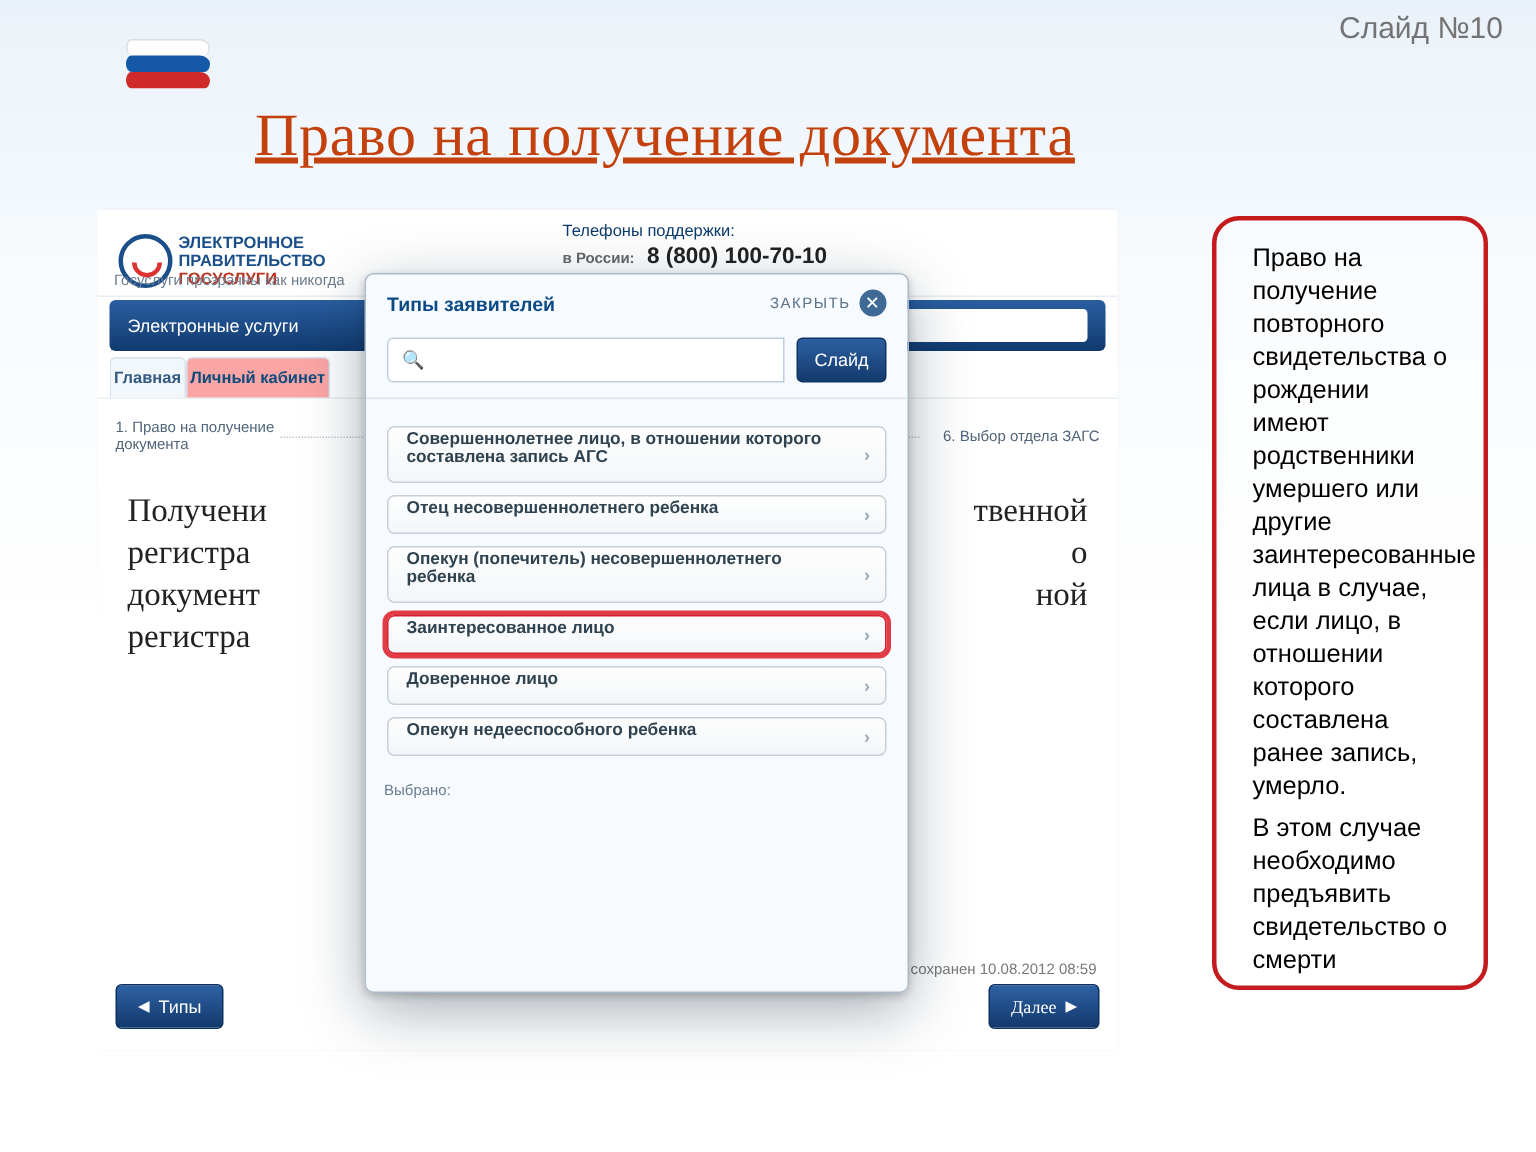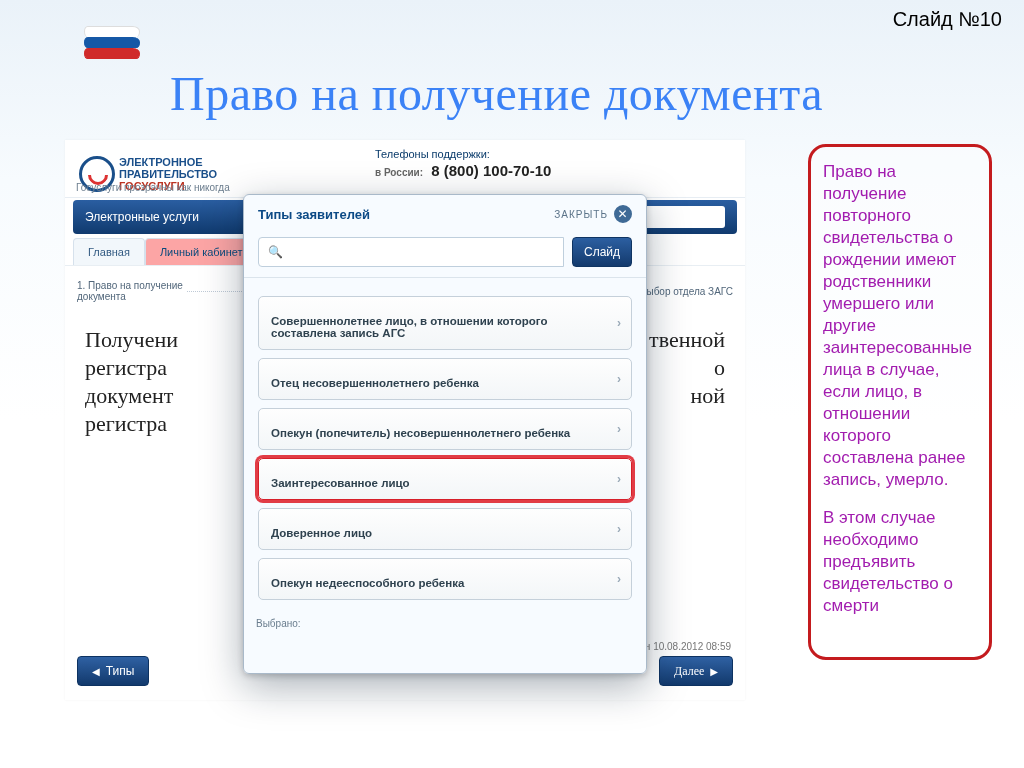--- a/index.html
+++ b/index.html
@@ -1,81 +1,81 @@
 <!DOCTYPE html>
 <html><head>
 <meta charset="utf-8">
 <style>
 * { margin: 0; padding: 0; box-sizing: border-box; }
 body { font-family: "Arial", "Helvetica", sans-serif; width: 1024px; height: 768px; background: #f9fbfd; background-image: linear-gradient(to bottom, #eaf2f9 0, #f7fbfe 180px, #fff 420px); overflow: hidden; position: relative; }
 
-.slide-number { position: absolute; top: 8px; right: 22px; color: #000000; font-size: 20px; }
+.slide-number { position: absolute; top: 8px; right: 22px; color: #737373; font-size: 20px; }
 
 .flag { position: absolute; top: 26px; left: 84px; width: 56px; height: 36px; }
 .flag .stripe { width: 56px; height: 11px; border-radius: 4px 8px 4px 4px/6px; }
 .flag .w { background:#fff; border:1px solid #ddd; border-bottom:none; }
 .flag .b { background:#1558a6; border-left:1px solid #1558a6; border-right:1px solid #1558a6;}
 .flag .r { background:#d02a2a; border:1px solid #d02a2a; border-top:none; }
 
-.title { position:absolute; top: 66px; left: 170px; font-size: 48px; color: #3b82f6; font-family: Georgia, "Times New Roman", serif; letter-spacing: .5px; }
+.title { position:absolute; top: 66px; left: 170px; font-size: 40px; color: #c2410c; font-family: Georgia, "Times New Roman", serif; letter-spacing: .5px; text-decoration: underline; }
 
 .portal { position: absolute; top: 140px; left: 65px; width: 680px; height: 560px; background: #fff; box-shadow: 0 0 2px rgba(0,0,0,.06); }
 .portal-header { display:flex; align-items:center; gap:6px; padding: 10px 14px 0 14px; border-bottom:1px solid #e7edf3; height:58px; position:relative;}
 .logo { display:flex; align-items:center; gap:4px;}
 .logo-mark { width:36px; height:36px; border:3px solid #1a4f8a; border-radius:50%; position:relative; }
 .logo-mark::after{ content:""; position:absolute; left:6px; top:6px; width:14px; height:14px; border:3px solid #d33; border-radius:50%; border-top-color:transparent; border-left-color:transparent; transform:rotate(45deg);}
 .logo-text { font-size:11px; line-height:12px; font-weight:bold; color:#1a4f8a;}
 .logo-text .g { color:#b32; }
 .support { position:absolute; left:310px; top:8px; font-size:11px; }
 .support a { color:#0a3b6b; }
 .support-phone { font-size:15px; font-weight:bold; color:#222; margin-top:2px;}
 .support-pre { font-size:10px; color:#666; display:inline-block; margin-right:4px;}
 .tagline { position:absolute; left:11px; bottom:4px; font-size:10px; color:#6b7d8e; }
 
 .navbar { height:34px; margin:2px 8px 0 8px; border-radius:4px; background:linear-gradient(#2a5ea1,#103a6e); display:flex; align-items:center; padding:0 12px; gap:14px; color:#fff; font-size:12px;}
 .navbar .nav-item { cursor:default; }
 .navbar .search { margin-left:auto; width:160px; height:22px; background:#fff; border-radius:3px; }
 
 .tabs { display:flex; gap:0; padding:0 8px; margin-top:4px; font-size:11px; }
-.tab { padding:7px 14px; border:1px solid #d6e1ec; border-bottom:none; background:#f2f7fb; color:#325a82; border-radius:4px 4px 0 0;}
+.tab { padding:7px 2px; border:1px solid #d6e1ec; border-bottom:none; background:#f2f7fb; color:#325a82; border-radius:4px 4px 0 0;font-weight:bold;}
 .tab.active { background:#fca5a5; color:#0a4a7c; }
 
 .steps { display:flex; align-items:center; padding:14px 12px 4px 12px; font-size:10px; color:#51667a; border-top:1px solid #e8eef3;}
 .step { width:110px; }
 .dots { flex:1; border-top:1px dotted #bfcad6; height:1px; }
 .step-right{ text-align:right; width:120px;}
 
 .page-text { font-family: Georgia, serif; font-size:22px; color:#222; line-height:28px; padding: 20px 20px; }
 
 .btn { display:inline-flex; align-items:center; gap:6px; height:30px; padding:0 14px; border-radius:4px; font-size:12px; color:#fff; background:linear-gradient(#2f61a3,#12396c); border:1px solid #0d3261; cursor:pointer;}
 .btn .chev { font-size:10px; }
 .btn-back { position:absolute; left:12px; bottom:14px; }
 .btn-next { position:absolute; right:12px; bottom:14px;font-family:Liberation Serif, serif; }
 .draft-note { position:absolute; right:14px; bottom:48px; font-size:10px; color:#777; text-align:right; }
 
-.modal { position:absolute; top:194px; left:243px; width:404px; height:480px; background:linear-gradient(#f7fbff,#f7fbff); border:1px solid #a9b9c9; border-radius:6px; box-shadow:0 12px 40px rgba(10,30,50,.35), 0 2px 6px rgba(0,0,0,.2); }
+.modal { position:absolute; top:182px; left:243px; width:363px; height:480px; background:linear-gradient(#f7fbff,#f7fbff); border:1px solid #a9b9c9; border-radius:6px; box-shadow:0 12px 40px rgba(10,30,50,.35), 0 2px 6px rgba(0,0,0,.2); }
 .modal-head { display:flex; align-items:center; padding:10px 14px 8px 14px; }
 .modal-title { font-size:13px; color:#0c4a86; font-weight:bold;}
 .modal-close { margin-left:auto; display:flex; align-items:center; gap:6px; font-size:10px; color:#5b7389; letter-spacing:1px;}
 .close-x { width:18px; height:18px; border:2px solid #3f6a96; border-radius:50%; color:#fff; background:#3f6a96; font-size:12px; display:flex; align-items:center; justify-content:center;}
 .modal-search { display:flex; gap:8px; padding:6px 14px 10px 14px; border-bottom:1px solid #dbe4ec;}
 .modal-search input { flex:1; height:30px; border:1px solid #bfcfdd; border-radius:4px 0 0 4px; padding:0 26px 0 10px; font-size:12px; color:#333; background:#fff; }
 .search-wrap { position:relative; flex:1; display:flex; }
 .search-wrap .mag { position:absolute; left:10px; top:8px; color:#9ab; font-size:12px;}
 .search-wrap input{ padding-left:28px;}
 .find-btn { height:30px; width:60px; border-radius:4px; background:linear-gradient(#2c5fa1,#133a6d); color:#fff; border:1px solid #0f3462; font-size:12px; cursor:pointer;}
 
 .options { padding:18px 14px 8px 14px; display:flex; flex-direction:column; gap:8px; }
-.opt { position:relative; background:linear-gradient(#fefefe,#f3f6f8); border:1px solid #c5d0da; border-radius:5px; padding:18px 30px 10px 12px; font-size:11.5px; font-weight:bold; color:#2f424f; cursor:pointer; }
+.opt { position:relative; background:linear-gradient(#fefefe,#f3f6f8); border:1px solid #c5d0da; border-radius:5px; padding:2px 30px 10px 12px; font-size:11.5px; font-weight:bold; color:#2f424f; cursor:pointer; }
 .opt .chev-r { position:absolute; right:10px; top:50%; transform:translateY(-50%); color:#9aaab8; font-size:12px;}
 .opt.highlight { box-shadow: 0 0 0 3px rgba(221,26,38,.85); border-color:#d61f2a; }
 .selected-line { padding:10px 14px 0 12px; font-size:10px; color:#6a7d8e;}
 .selected-line .lbl::after{content:":";}
 
-.callout { position:absolute; top:144px; left:808px; width:184px; height:516px; border:3px solid #c41b1e; border-radius:18px; padding:14px 12px; font-size:17px; line-height:22px; color:#a21caf; background:rgba(255,255,255,.4);}
+.callout { position:absolute; top:144px; left:808px; width:184px; height:516px; border:3px solid #c41b1e; border-radius:18px; padding:14px 24px; font-size:17px; line-height:22px; color:#000000; background:rgba(255,255,255,.4);}
 .bg-building{ position:absolute; top:6px; left:300px; width:430px; height:130px; opacity:.25; pointer-events:none;}
 </style>
 </head>
 <body>
 
 <div class="slide-number">Слайд №10</div>
 
 <div class="flag">
   <div class="stripe w"></div>
     <div class="stripe b"></div>
@@ -175,14 +175,14 @@
       <div class="opt">Доверенное лицо<span class="chev-r">›</span></div>
       <div class="opt">Опекун недееспособного ребенка<span class="chev-r">›</span></div>
     </div>
   <div class="selected-line">
     <span class="lbl">Выбрано</span>
   </div>
 </div>
 
 <div class="callout">
   <div>Право на получение повторного свидетельства о рождении  имеют родственники умершего или другие заинтересованные лица в случае, если лицо, в отношении которого составлена ранее запись, умерло.</div>
-  <div style="margin-top:16px">В этом случае необходимо предъявить свидетельство о смерти</div>
+  <div style="margin-top:6px">В этом случае необходимо предъявить свидетельство о смерти</div>
 </div>
 
 </body></html>

